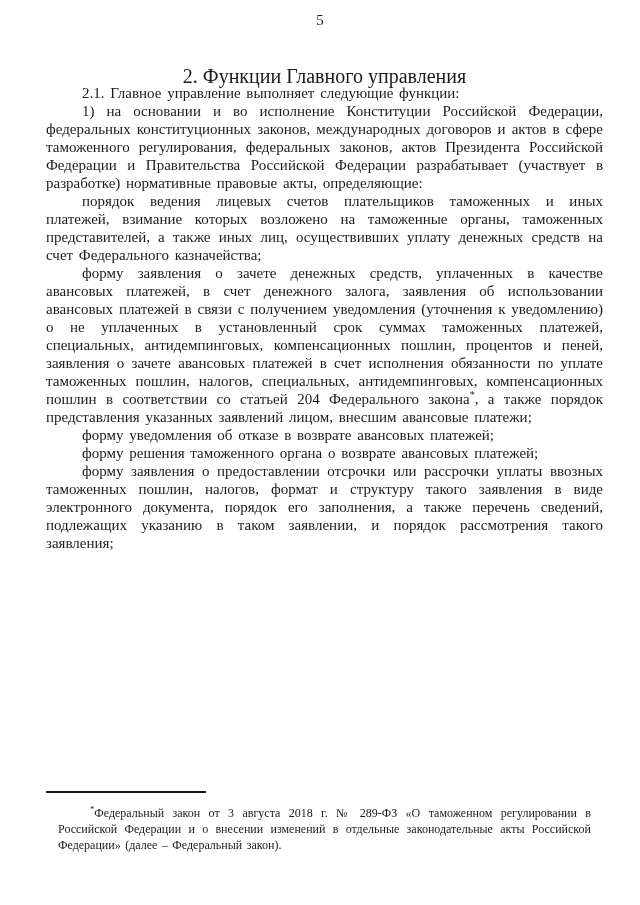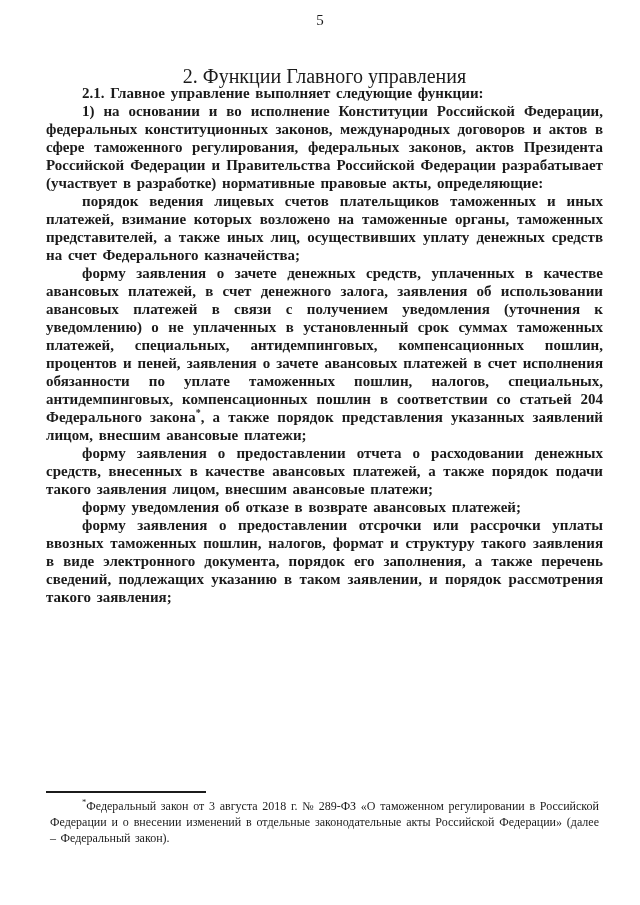--- a/index.html
+++ b/index.html
@@ -37,41 +37,40 @@
     width: 557px;
     font-size: 15px;
     line-height: 18px;
     text-align: justify;
     word-spacing: 2px;
   }
   .body-text p {
     margin: 0;
     padding: 0;
     text-indent: 36px;
-    font-weight: bold;
   }
   .fn-ref {
     font-size: 10px;
     line-height: 0;
     vertical-align: super;
   }
   .footnote {
     position: absolute;
     left: 46px;
     top: 791px;
     width: 557px;
   }
   .fn-rule {
     width: 160px;
     height: 2px;
     background: #1b1b1b;
     margin: 0 0 5px 0;
   }
   .fn-text {
-    margin: 4px;
+    margin: 12px;
     font-size: 12px;
     line-height: 16px;
     text-align: justify;
     text-indent: 32px;
     word-spacing: 1.5px;
   }
   .fn-text .fn-ref { font-size: 8.5px; }
 </style>
 </head>
 <body>
@@ -80,22 +79,22 @@
 
   <div class="page-number">5</div>
 
   <h1 class="heading">2. Функции Главного управления</h1>
 
   <div class="body-text">
     <p>2.1. Главное управление выполняет следующие функции:</p>
     <p>1) на основании и во исполнение Конституции Российской Федерации, федеральных конституционных законов, международных договоров и актов в сфере таможенного регулирования, федеральных законов, актов Президента Российской Федерации и Правительства Российской Федерации разрабатывает (участвует в разработке) нормативные правовые акты, определяющие:</p>
     <p>порядок ведения лицевых счетов плательщиков таможенных и иных платежей, взимание которых возложено на таможенные органы, таможенных представителей, а также иных лиц, осуществивших уплату денежных средств на счет Федерального казначейства;</p>
     <p><span>форму заявления о зачете денежных средств, уплаченных в качестве авансовых платежей, в счет денежного залога, заявления об использовании авансовых платежей в связи с получением уведомления (уточнения к уведомлению) о не уплаченных в установленный срок суммах таможенных платежей, специальных, антидемпинговых, компенсационных пошлин, процентов и пеней, заявления о зачете авансовых платежей в счет исполнения обязанности по уплате таможенных пошлин, налогов, специальных, антидемпинговых, компенсационных пошлин в соответствии со статьей 204 Федерального закона</span><sup class="fn-ref">*</sup><span>, а также порядок представления указанных заявлений лицом, внесшим авансовые платежи;</span></p>
-    <p>форму заявления о предоставлении отчета о расходовании денежных средств, внесенных в качестве авансовых платежей, а также порядок подачи такого заявления лицом, внесшим авансовые платежи;</p>
     <p>форму уведомления об отказе в возврате авансовых платежей;</p>
+    <p>форму решения таможенного органа о возврате авансовых платежей;</p>
     <p>форму заявления о предоставлении отсрочки или рассрочки уплаты ввозных таможенных пошлин, налогов, формат и структуру такого заявления в виде электронного документа, порядок его заполнения, а также перечень сведений, подлежащих указанию в таком заявлении, и порядок рассмотрения такого заявления;</p>
   </div>
 
   <div class="footnote">
     <div class="fn-rule"></div>
     <p class="fn-text"><sup class="fn-ref">*</sup><span>Федеральный закон от 3 августа 2018 г. № 289-ФЗ «О таможенном регулировании в Российской Федерации и о внесении изменений в отдельные законодательные акты Российской Федерации» (далее – Федеральный закон).</span></p>
   </div>
 
 </div>
 

